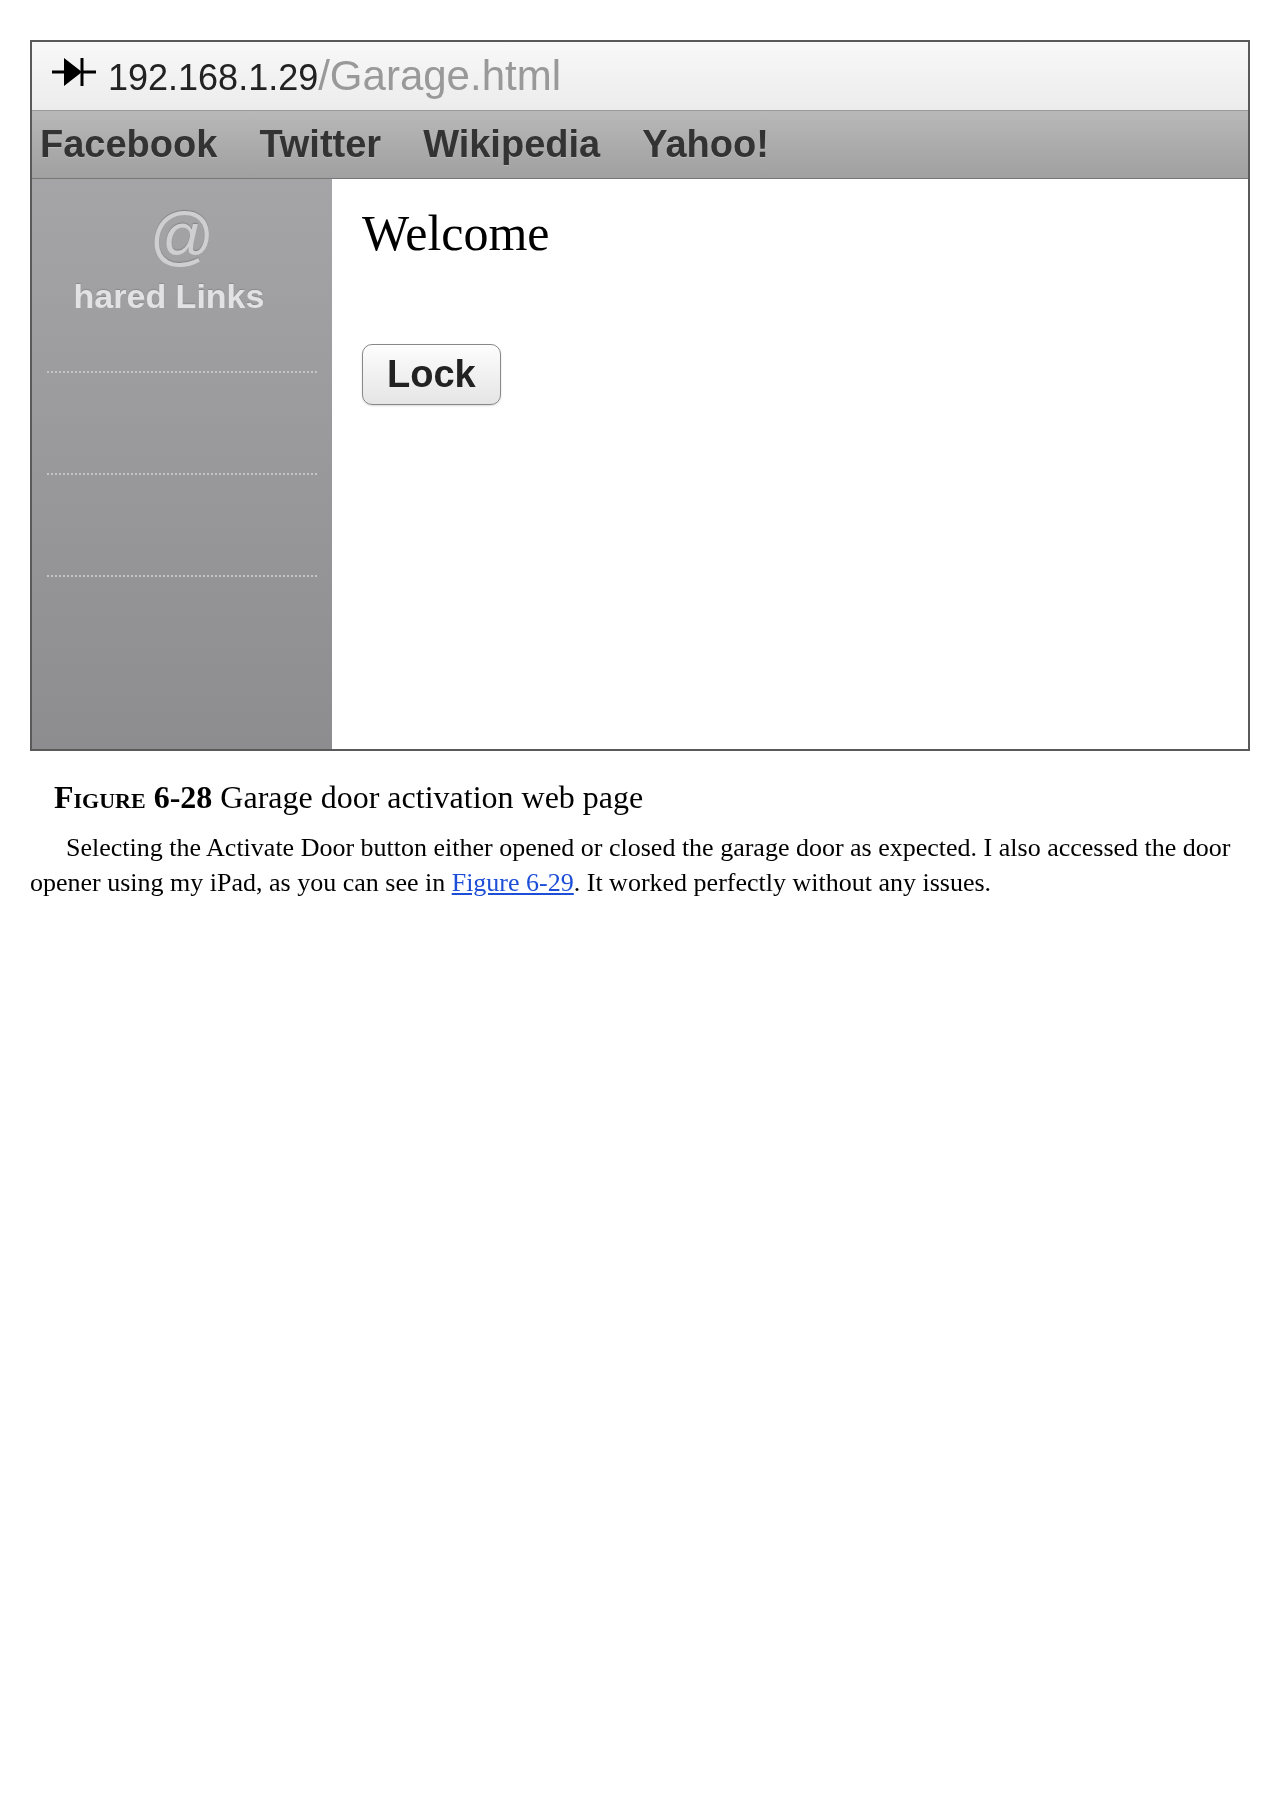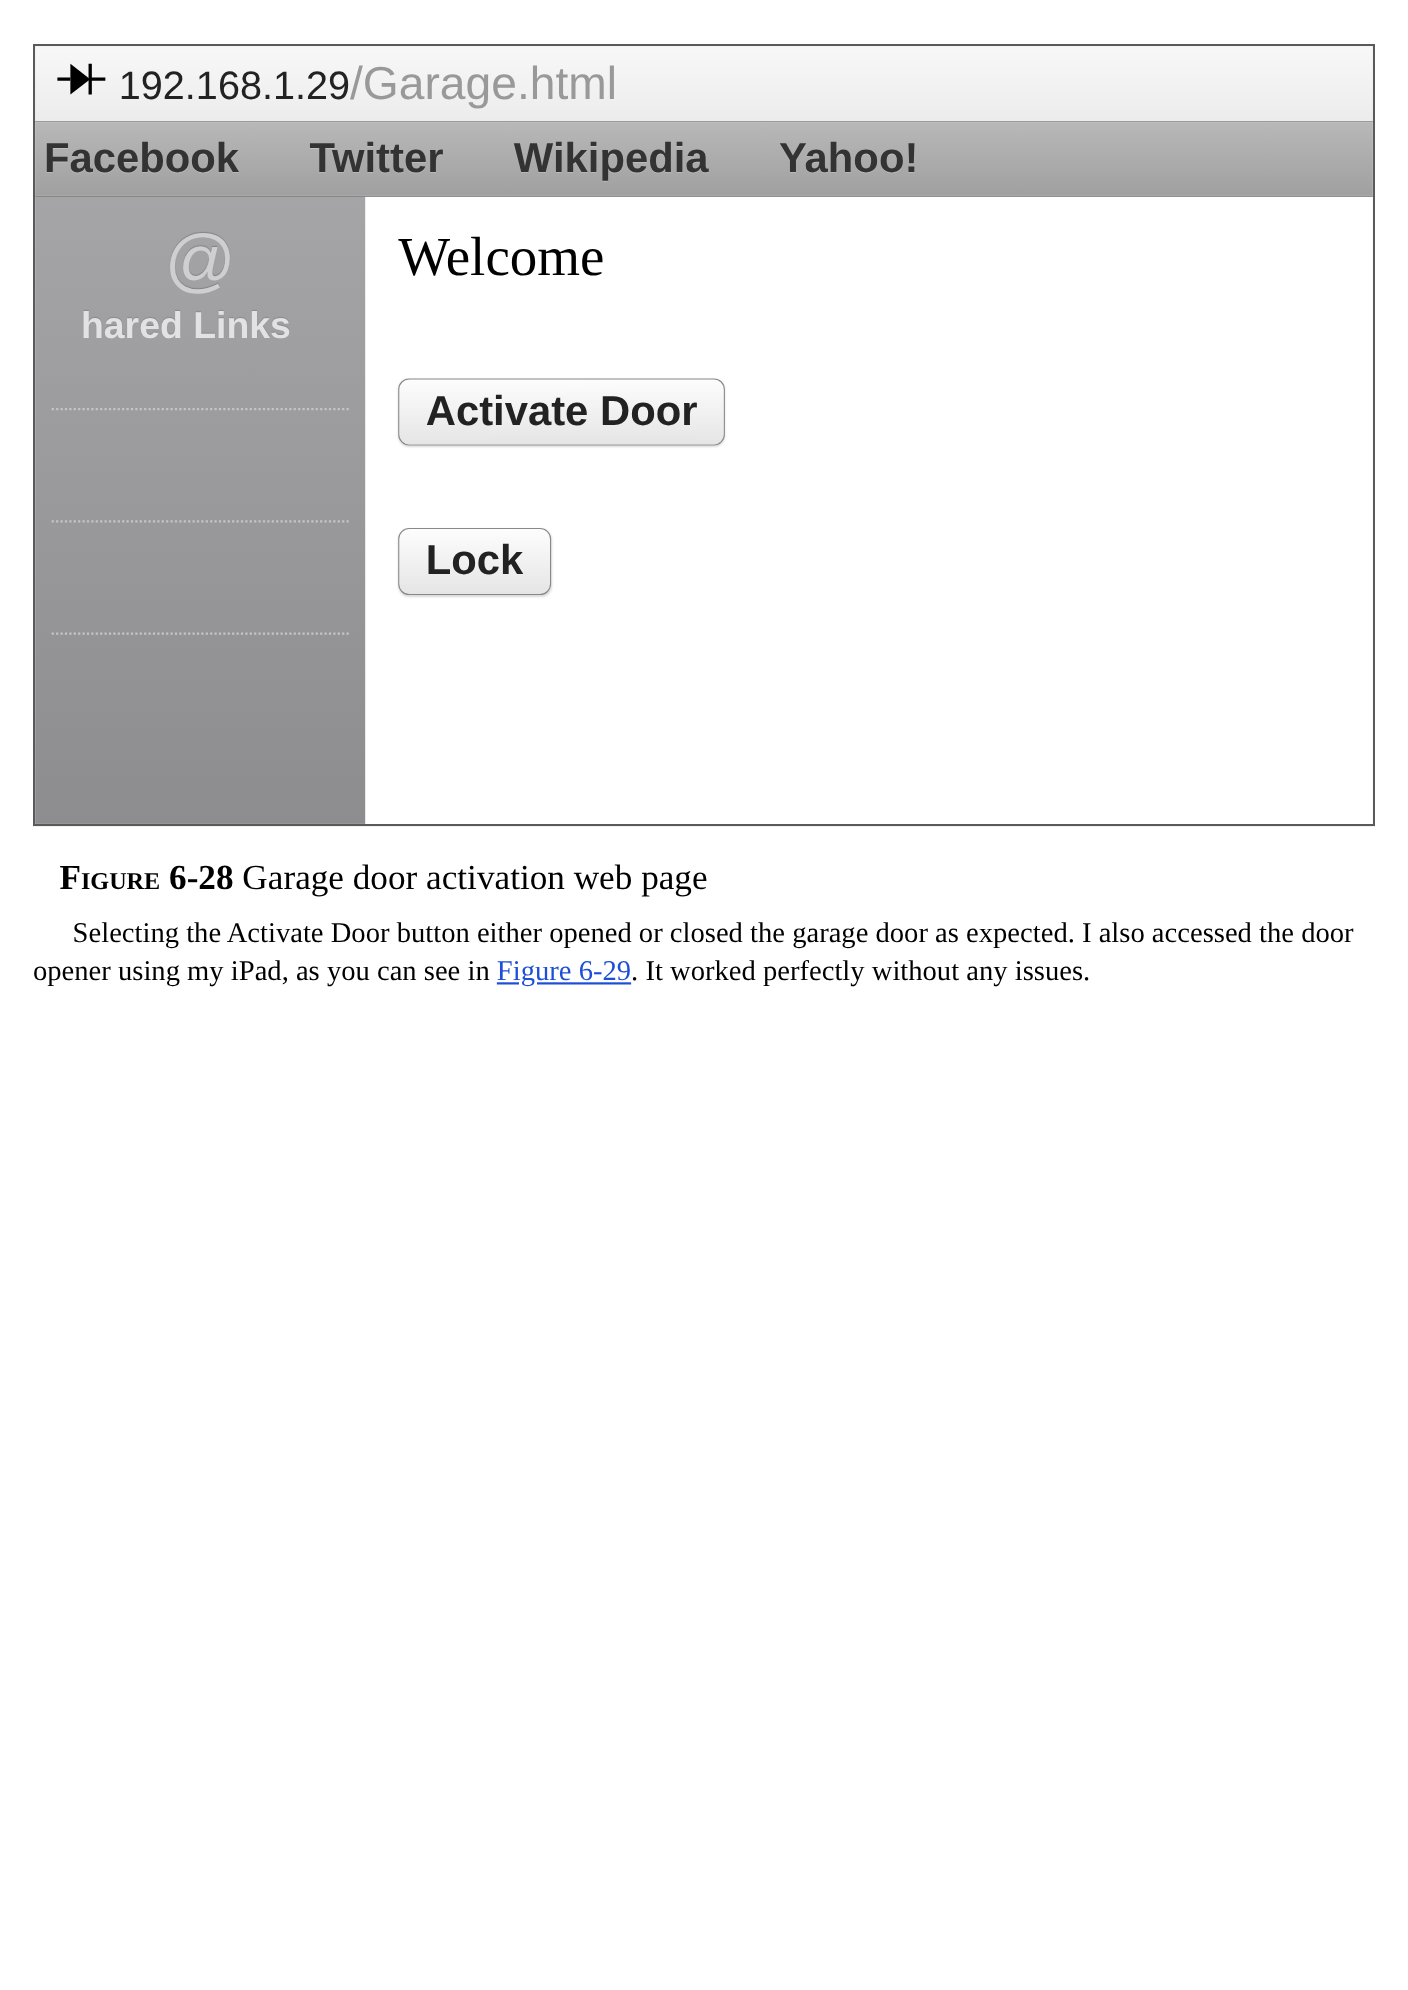--- a/index.html
+++ b/index.html
@@ -42,21 +42,21 @@
       font-size: 42px;
       font-family: "Helvetica Neue", Helvetica, Arial, sans-serif;
       color: #999;
       font-weight: 400;
     }
     .bookmarks-bar {
       background: linear-gradient(to bottom, #b8b8b8, #a0a0a0);
       border-bottom: 1px solid #777;
       padding: 12px 8px;
       display: flex;
-      gap: 64px;
+      gap: 42px;
       text-align: center;
     }
     .bookmark-item {
       font-size: 38px;
       font-family: "Helvetica Neue", Helvetica, Arial, sans-serif;
       font-weight: bold;
       color: #333;
       text-shadow: 0 1px 0 rgba(255,255,255,0.2);
       cursor: pointer;
     }
@@ -175,23 +175,20 @@
       <div class="at-icon">@</div>
       <div class="sidebar-label">hared Links</div>
       <div class="sidebar-separator"></div>
       <div class="sidebar-separator" style="margin-top:100px"></div>
       <div class="sidebar-separator" style="margin-top:100px"></div>
     </div>
 
     <div class="main-content">
       <h1 class="welcome-heading">Welcome</h1>
       <div class="button-row">
-        <button class="action-button">Activate Door</button>
-      </div>
-      <div class="button-row">
         <button class="action-button">Lock</button>
       </div>
     </div>
   </div>
 </div>
 
 <p class="figure-caption">
   <span class="figure-label">Figure 6-28</span><span> Garage door activation web page</span>
 </p>
 

